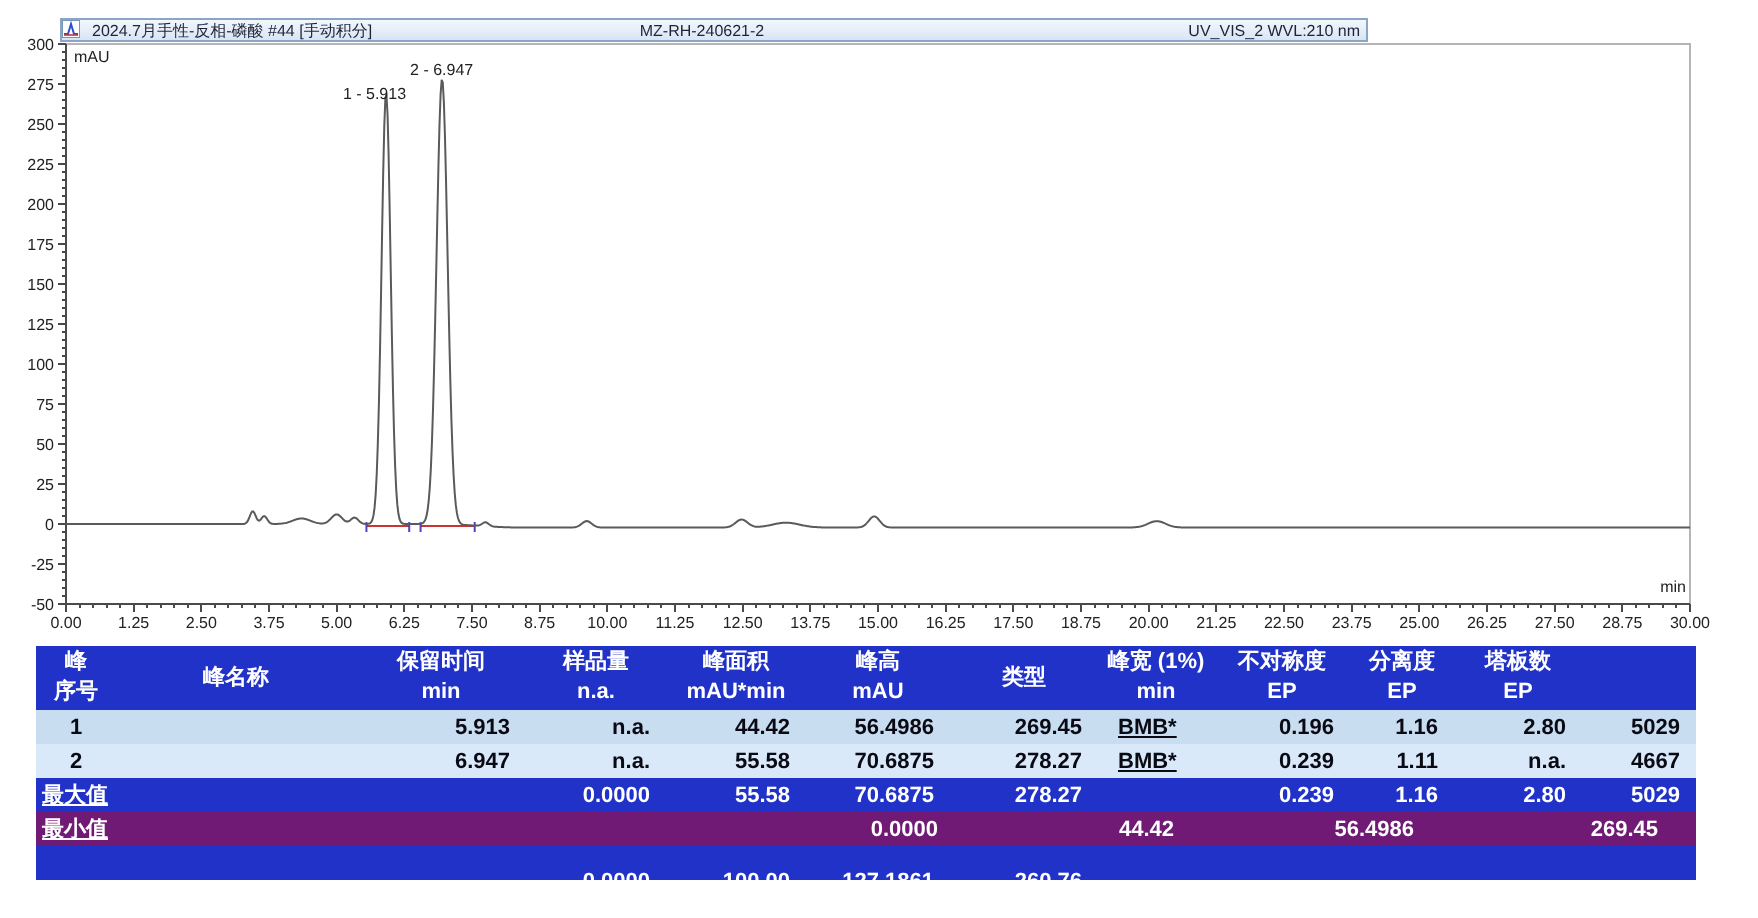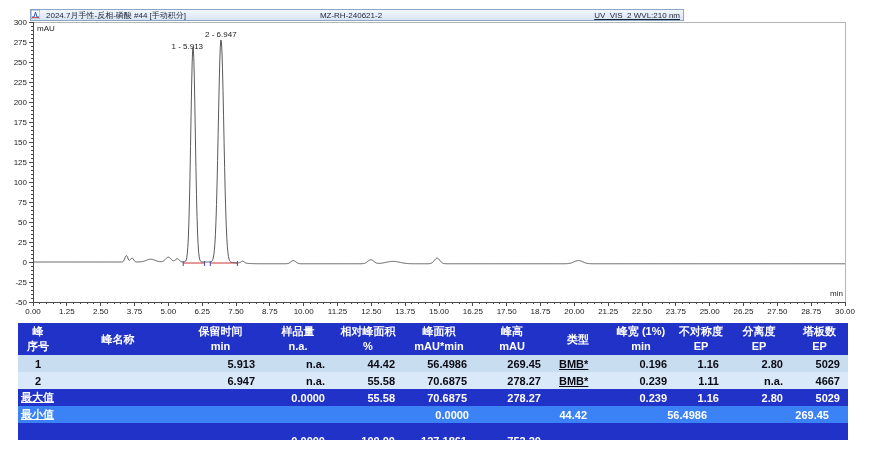--- a/index.html
+++ b/index.html
@@ -10,21 +10,21 @@
   
   .chrom{position:absolute;left:0;top:0;width:879px;height:318px;}
   .chrom svg{position:absolute;left:0;top:0;}
   .chrom-header{position:absolute;left:30px;top:9px;width:654px;height:12px;
     border:1px solid #8aa6c6;background:linear-gradient(#f2f7fd,#d9e5f4);
     display:flex;align-items:center;font-size:8px;color:#1c2438;
     padding:0 3px;box-sizing:border-box;white-space:nowrap;}
   .sig-icon{width:9px;height:9px;margin-right:3px;flex:0 0 auto;display:inline-block;}
   .ht-left{flex:0 0 auto;}
   .ht-center{position:absolute;left:0;right:12px;text-align:center;pointer-events:none;}
-  .ht-right{margin-left:auto;flex:0 0 auto;text-decoration:underline;}
+  .ht-right{margin-left:auto;flex:0 0 auto;}
 
   
   .table{position:absolute;left:18px;top:323px;width:830px;font-weight:700;font-size:11px;}
   .tr{display:grid;}
   .cell{overflow:hidden;white-space:nowrap;display:flex;align-items:center;}
   .cell.center{justify-content:center;}
   .cell.right{justify-content:flex-end;padding-right:8px;}
   .cell.left{padding-left:10px;text-decoration:underline;}
   .cell.sumlabel{padding-left:3px;}
   .th-row{color:#fff;}
@@ -328,24 +328,20 @@
         </div>
         <div class="cell th">
           <span>保留时间</span>
           <span>min</span>
         </div>
         <div class="cell th">
           <span>样品量</span>
           <span>n.a.</span>
         </div>
         <div class="cell th">
-          <span>相对峰面积</span>
-          <span>%</span>
-        </div>
-        <div class="cell th">
           <span>峰面积</span>
           <span>mAU*min</span>
         </div>
         <div class="cell th">
           <span>峰高</span>
           <span>mAU</span>
         </div>
         <div class="cell th">
           <span>类型</span>
           <span></span>
@@ -400,38 +396,38 @@
         <div class="cell right">0.0000</div>
         <div class="cell right">55.58</div>
         <div class="cell right">70.6875</div>
         <div class="cell right">278.27</div>
         <div class="cell left"></div>
         <div class="cell right">0.239</div>
         <div class="cell right">1.16</div>
         <div class="cell right">2.80</div>
         <div class="cell right">5029</div>
       </div>
-      <div class="tr sum-row" style="grid-template-columns: 40px 120px 85px 70px 70px 72px 74px 58px 68px 52px 64px 57px; height: 17px; background: #3b82f6; gap: 48px;">
+      <div class="tr sum-row" style="grid-template-columns: 40px 120px 85px 70px 70px 72px 74px 58px 68px 52px 64px 57px; height: 17px; background: #701a75; gap: 48px;">
         <div class="cell left sumlabel" style="grid-column: 1 / span 3;">最小值</div>
         <div class="cell right">0.0000</div>
         <div class="cell right">44.42</div>
         <div class="cell right">56.4986</div>
         <div class="cell right">269.45</div>
         <div class="cell left"></div>
         <div class="cell right">0.196</div>
         <div class="cell right">1.11</div>
         <div class="cell right">2.80</div>
         <div class="cell right">4667</div>
       </div>
       <div class="tr sum-row" style="grid-template-columns: 40px 120px 85px 70px 70px 72px 74px 58px 68px 52px 64px 57px; height: 17px; background: rgb(33, 50, 200);">
         <div class="cell left sumlabel" style="grid-column: 1 / span 3; margin-top: 36px;">总和</div>
         <div class="cell right">0.0000</div>
         <div class="cell right">100.00</div>
         <div class="cell right">127.1861</div>
-        <div class="cell right">752.20</div>
+        <div class="cell right">260.76</div>
         <div class="cell left"></div>
         <div class="cell right"></div>
         <div class="cell right"></div>
         <div class="cell right"></div>
         <div class="cell right"></div>
       </div>
     </div>
 
 </div>
 

